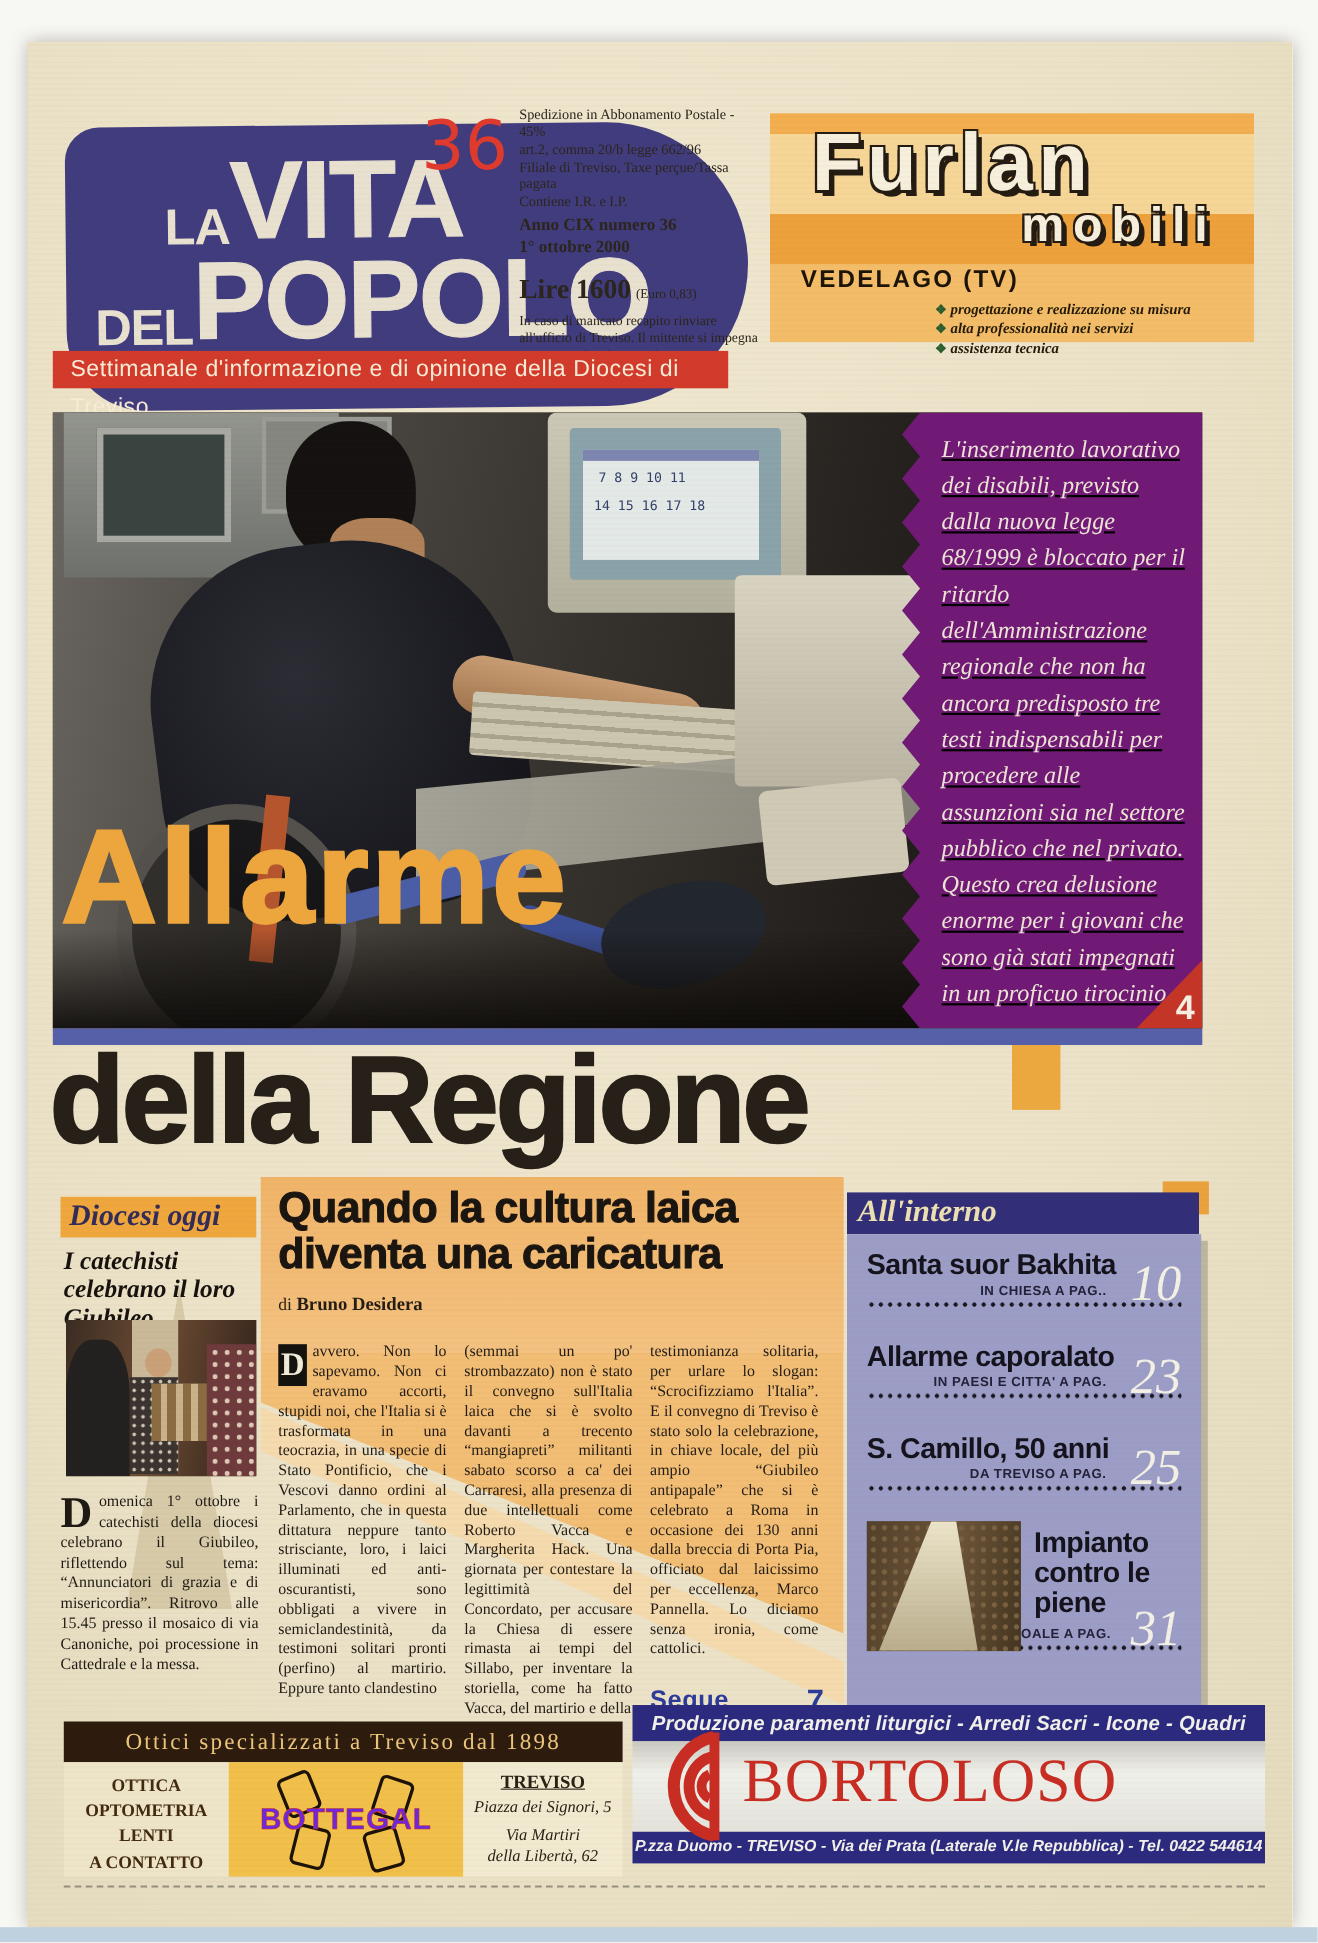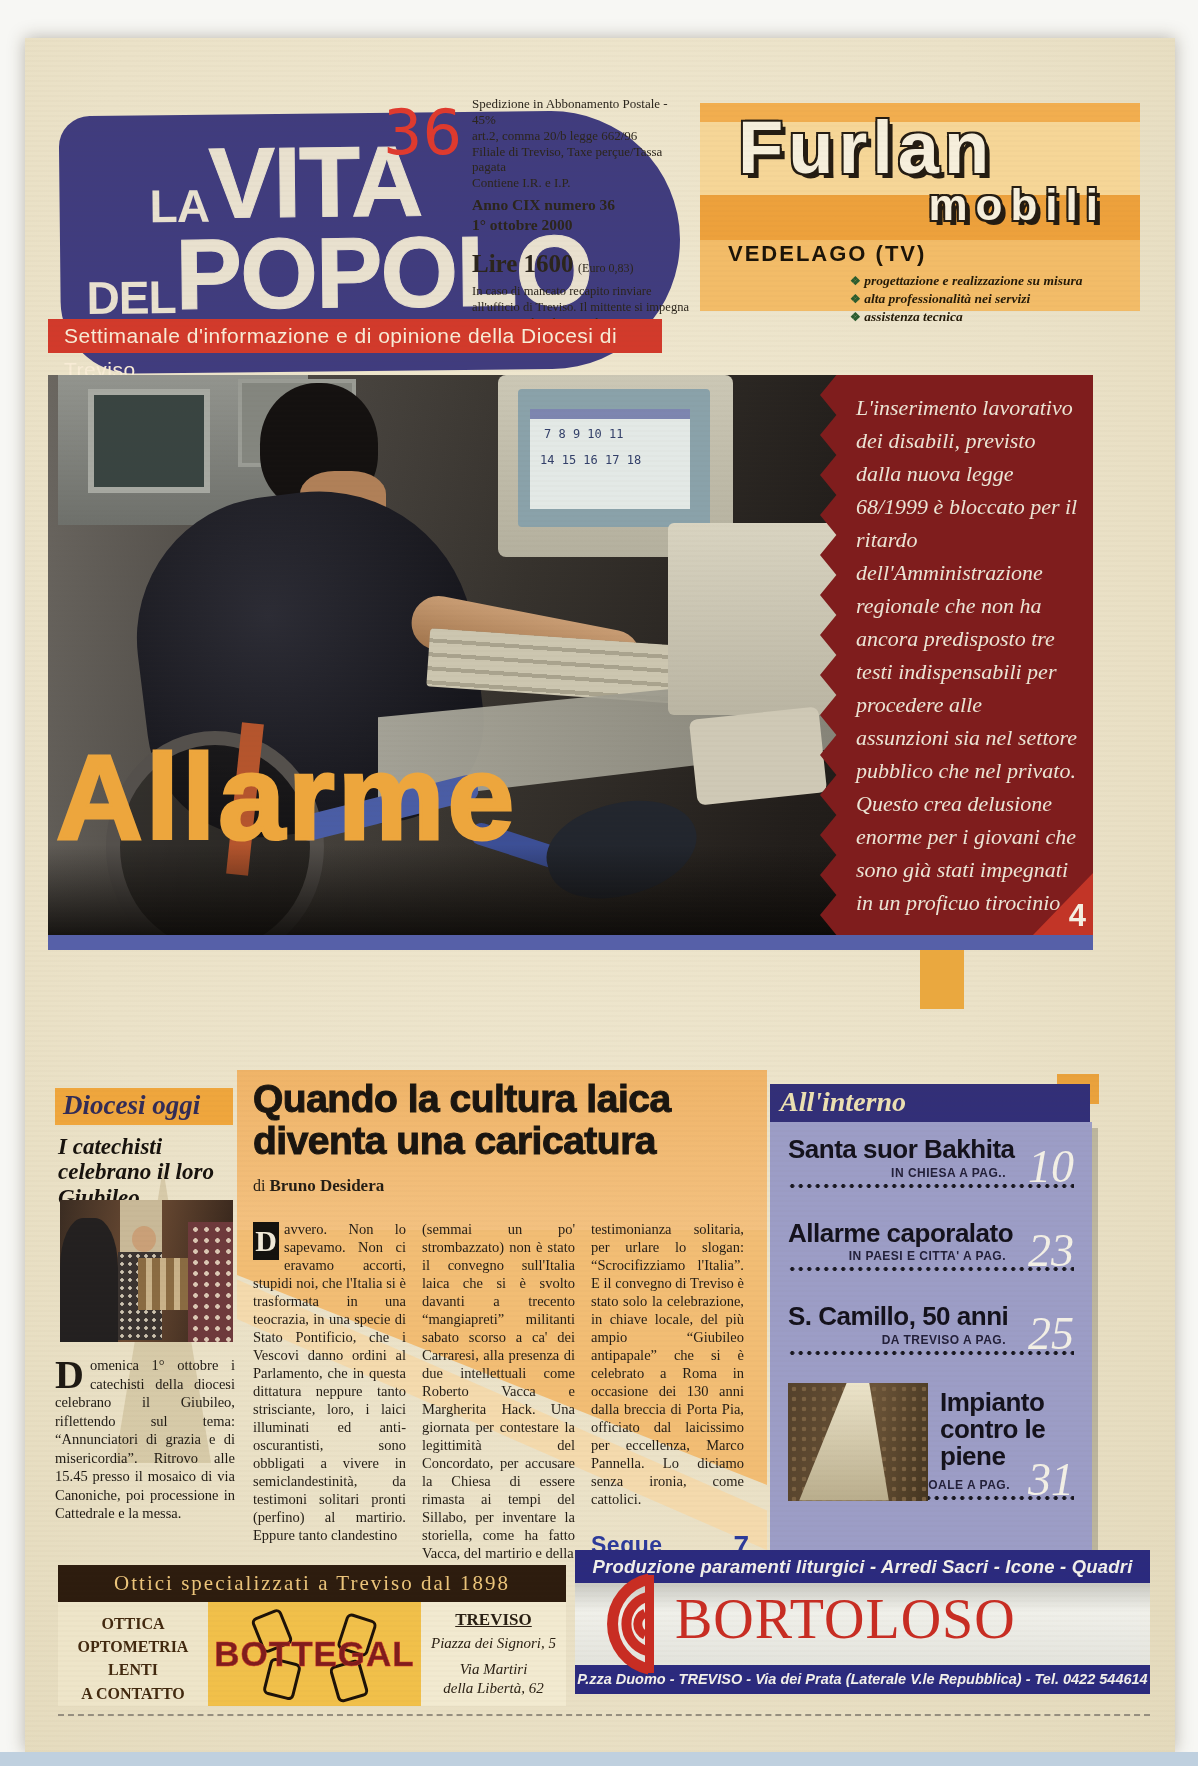--- a/index.html
+++ b/index.html
@@ -41,22 +41,22 @@
 
   
   #banner{left:23px;top:281px;width:614px;height:34px;background:#d23a2b;color:#f8ecd6;
           font-size:21px;line-height:34px;padding-left:16px;box-sizing:border-box;letter-spacing:.5px;}
 
   
   #photoblock{left:23px;top:337px;width:1045px;height:560px;overflow:hidden;background:#191511;}
   .ph{position:absolute;}
   #handicap{position:absolute;left:8px;top:362px;z-index:6;font-size:120px;font-weight:700;line-height:1;
             letter-spacing:3px;color:#eda63d;-webkit-text-stroke:3px #eda63d;}
-  #blackbox{position:absolute;left:772px;top:0;width:273px;height:560px;background:#7f1d1d;z-index:5;
-            clip-path:polygon(100% 0,6% 0,0 3.57%,6% 7.14%,0 10.71%,6% 14.29%,0 17.86%,6% 21.43%,0 25%,6% 28.57%,0 32.14%,6% 35.71%,0 39.29%,6% 42.86%,0 46.43%,6% 50%,0 53.57%,6% 57.14%,0 60.71%,6% 64.29%,0 67.86%,6% 71.43%,0 75%,6% 78.57%,0 82.14%,6% 85.71%,0 89.29%,6% 92.86%,0 96.43%,6% 100%,100% 100%);}
+  #blackbox{position:absolute;left:772px;top:0;width:273px;height:560px;background:#701a75;z-index:5;
+            clip-path:polygon(100% 0,6% 0,0 3.57%,6% 7.14%,0 10.71%,6% 14.29%,0 17.86%,6% 21.43%,0 25%,6% 28.57%,0 32.14%,6% 35.71%,0 39.29%,6% 42.86%,0 46.43%,6% 50%,0 53.57%,6% 57.14%,0 60.71%,6% 64.29%,0 67.86%,6% 71.43%,0 75%,6% 78.57%,0 82.14%,6% 85.71%,0 89.29%,6% 92.86%,0 96.43%,6% 100%,100% 100%);text-decoration:underline;}
   #blackbox p{margin:16px 14px 0 36px;font-family:"Liberation Serif",serif;font-style:italic;
               font-size:22px;line-height:33px;color:#ebe4d4;}
   #corner4{position:absolute;left:985px;top:498px;width:60px;height:62px;background:#c23527;z-index:6;
            clip-path:polygon(100% 0,100% 100%,0 100%);}
   #corner4 span{position:absolute;right:7px;bottom:1px;color:#f4eee1;font-size:31px;font-weight:700;}
   #bluebar{left:23px;top:897px;width:1045px;height:15px;background:#5660a8;z-index:3;}
   #orangetab{left:895px;top:905px;width:44px;height:66px;background:#eaa83f;z-index:1;}
   #headline2{left:20px;top:906px;z-index:2;font-size:112px;font-weight:700;line-height:1;letter-spacing:-3px;
              color:#262019;-webkit-text-stroke:2px #262019;}
 
@@ -118,21 +118,21 @@
         font-size:46px;color:#f3f0e6;line-height:1;}
 
   
   #ottici{left:33px;top:1527px;width:508px;}
   #otthead{height:37px;background:#2d1c0e;color:#ecc57b;font-family:"Liberation Serif",serif;
            font-size:21px;line-height:37px;text-align:center;letter-spacing:2px;}
   #ottbody{display:flex;height:104px;}
   #ottA{width:150px;background:#eee5c9;color:#42290f;font-family:"Liberation Serif",serif;font-weight:700;
         font-size:16px;text-align:center;padding-top:10px;line-height:1.45;box-sizing:border-box;}
   #ottB{width:213px;background:#f1c04a;position:relative;display:flex;align-items:center;justify-content:center;}
-  #ottBrand{font-size:35px;font-weight:700;color:#7f1d1d;letter-spacing:1px;-webkit-text-stroke:.5px #cd3026;z-index:2;}
+  #ottBrand{font-size:27px;font-weight:700;color:#6d28d9;letter-spacing:1px;-webkit-text-stroke:.5px #cd3026;z-index:2;}
   .sketch{position:absolute;width:26px;height:32px;border:3px solid #1d1208;border-radius:6px;background:transparent;}
   #ottC{flex:1;background:#f2ead0;text-align:center;padding-top:8px;color:#2a2014;}
   #ottCity{font-family:"Liberation Serif",serif;font-weight:700;font-size:17px;text-decoration:underline;}
   .addr{font-family:"Liberation Serif",serif;font-style:italic;font-size:15px;line-height:1.3;}
   #dashsep{left:33px;top:1676px;width:1092px;border-top:2px dashed #968f80;}
   #bort{left:550px;top:1512px;width:575px;}
   #bortTop{height:33px;background:#2b2a7e;color:#f2f0ea;font-style:italic;font-weight:700;
            font-size:18.5px;line-height:33px;text-align:center;letter-spacing:.2px;}
   #bortMid{height:82px;background:linear-gradient(180deg,#c9c9c2,#f0f0ea 35%,#e3e3dc);position:relative;}
   #bortBrand{position:absolute;left:100px;top:8px;font-family:"Liberation Serif",serif;font-size:56px;
@@ -221,20 +221,21 @@
         <p>L'inserimento lavorativo dei disabili, previsto dalla nuova legge 68/1999 è bloccato per il ritardo dell'Amministrazione regionale che non ha ancora predisposto tre testi indispensabili per procedere alle assunzioni sia nel settore pubblico che nel privato. Questo crea delusione enorme per i giovani che sono già stati impegnati in un proficuo tirocinio.</p>
       </div>
       <div id="corner4">
         <span>4</span>
       </div>
       <div id="handicap">Allarme</div>
     </div>
 
     <div class="abs" id="bluebar"></div>
     <div class="abs" id="orangetab"></div>
+    <div class="abs" id="headline2">della Regione</div>
 
     <div class="abs" id="spire"></div>
     <div class="abs" id="dioband">
       <span>Diocesi oggi</span>
     </div>
     <div class="abs" id="diohead">I catechisti celebrano il loro Giubileo</div>
     <div class="abs" id="diophoto">
       <div class="ph" style="left:0;top:0;width:173px;height:142px;background:linear-gradient(100deg,#3a2c22,#6d4c34 45%,#2e2018);"></div>
       <div class="ph" style="left:60px;top:0;width:42px;height:140px;background:#c9b998;"></div>
       <div class="ph" style="left:0;top:18px;width:58px;height:124px;background:#232020;border-radius:40% 40% 0 0;"></div>

